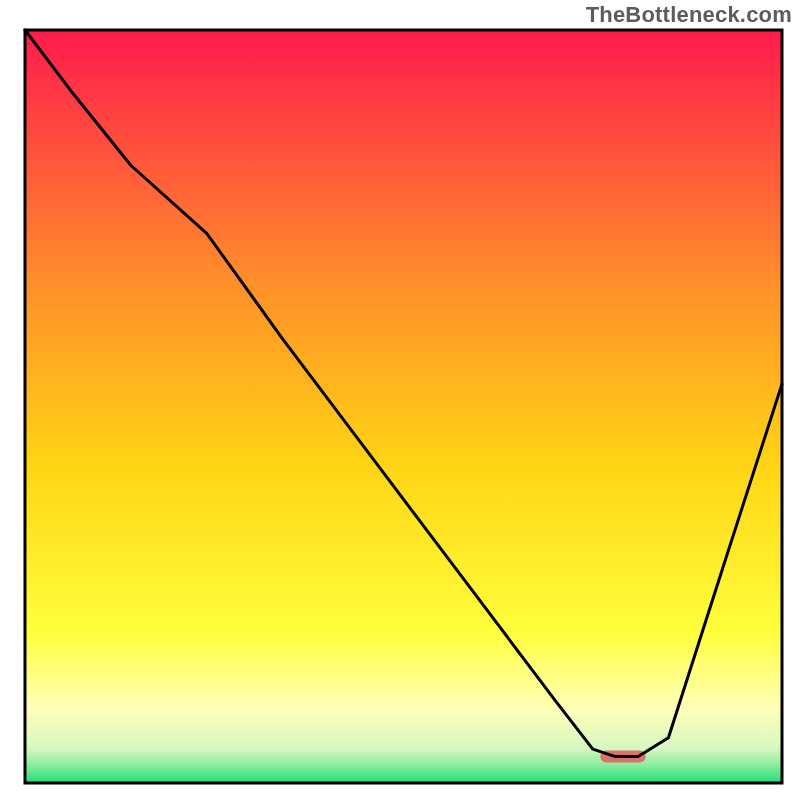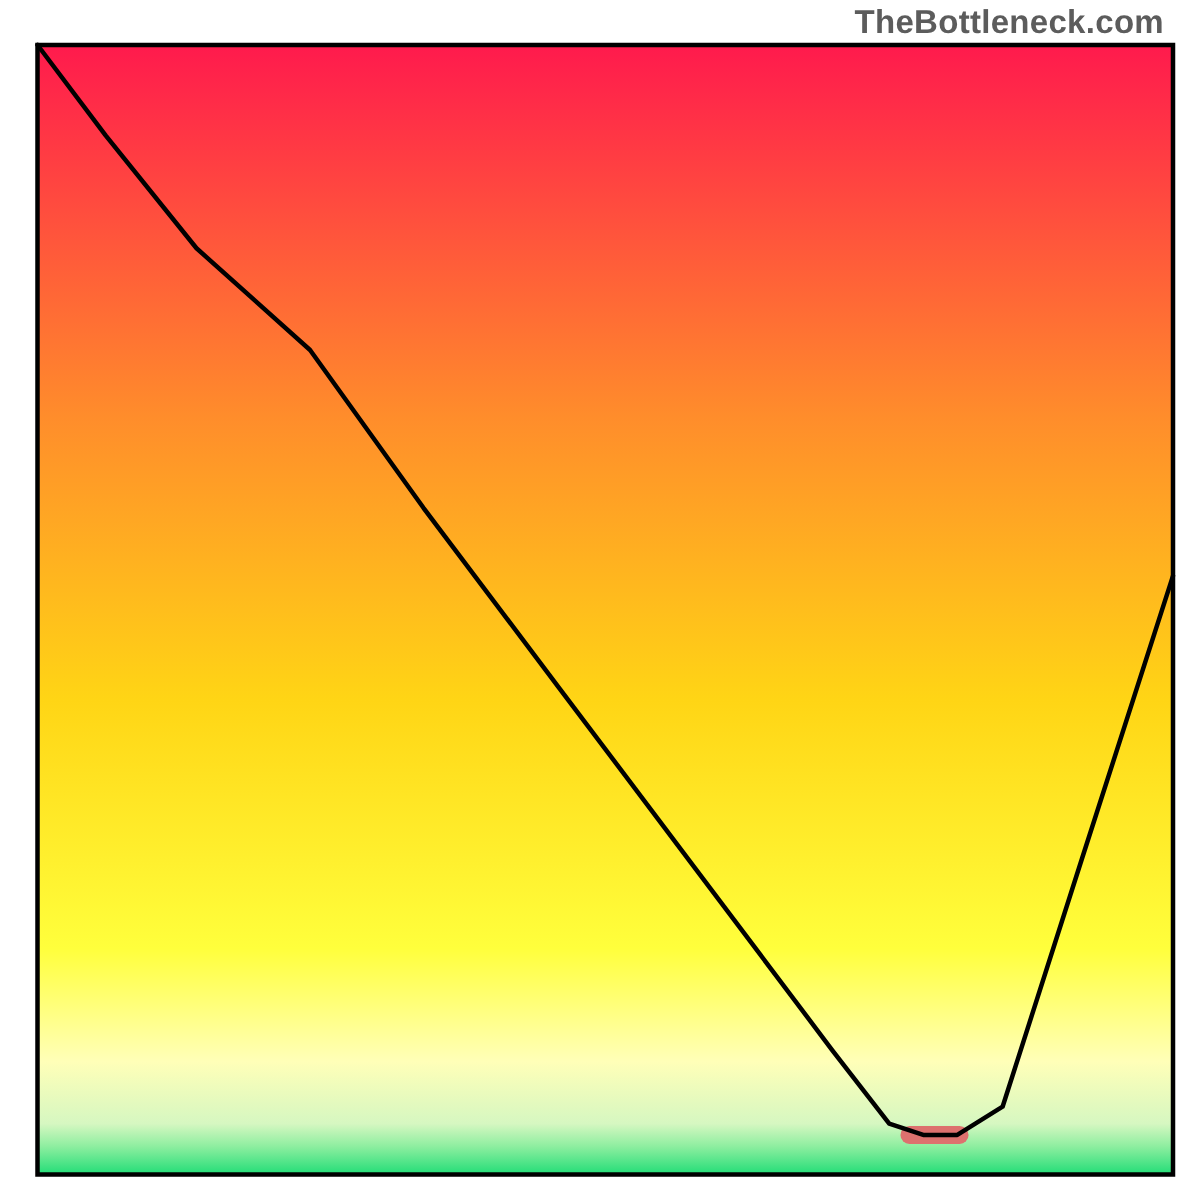--- a/index.html
+++ b/index.html
@@ -11,21 +11,21 @@
     font-family: Arial, Helvetica, sans-serif;
   }
   .container {
     position: relative;
     width: 800px;
     height: 800px;
   }
   .watermark {
     position: absolute;
     top: 2px;
-    right: 24px;
+    right: 8px;
     font-size: 22px;
     font-weight: bold;
     color: #5c5c5c;
     letter-spacing: 0.2px;
     z-index: 5;
   }
   svg.chart {
     position: absolute;
     left: 0;
     top: 0;

